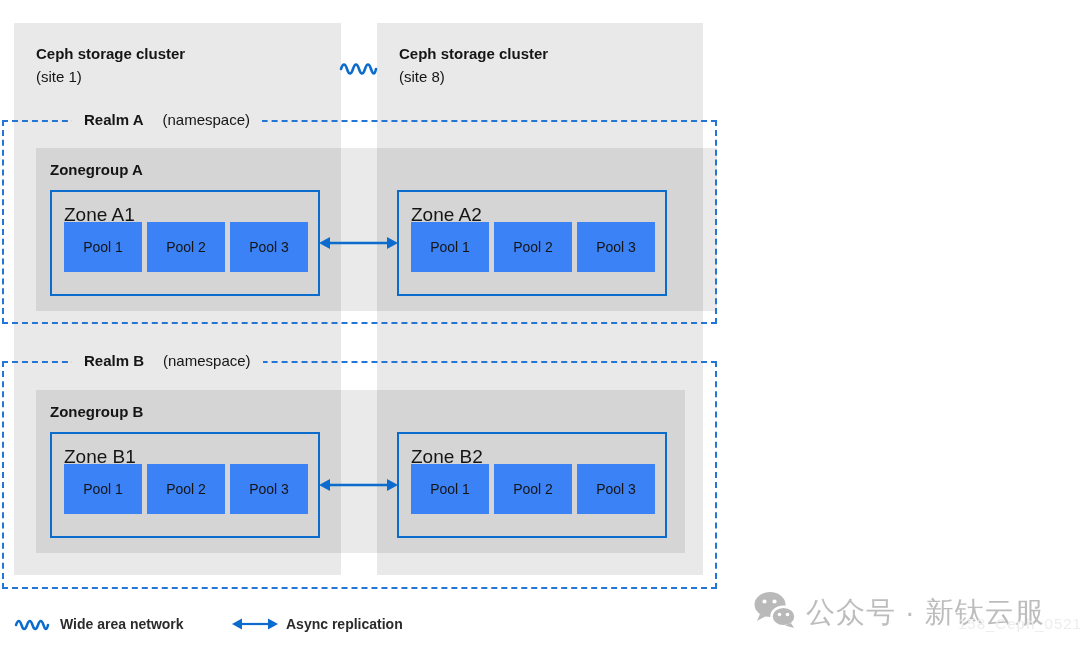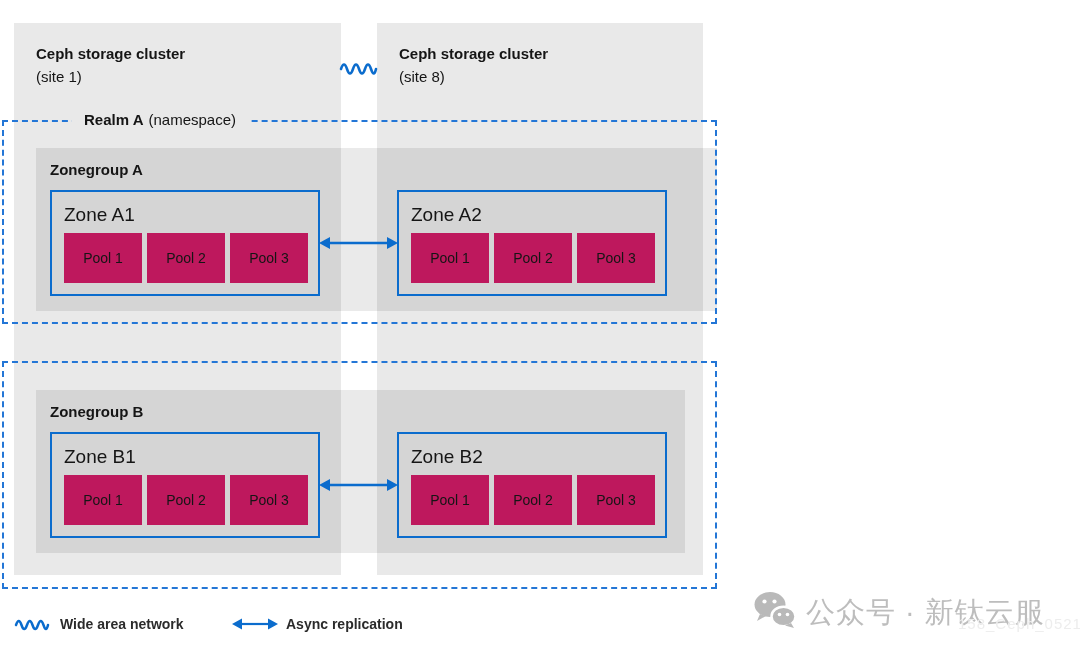--- a/index.html
+++ b/index.html
@@ -19,29 +19,29 @@
   
   .zonegroup{background:rgba(10,10,10,0.085);}
   .zg-label{position:absolute;left:14px;top:13px;font-size:15px;font-weight:700;}
   
   .realm{border:2px dashed #2376d6;box-sizing:border-box;pointer-events:none;}
   .realm-label{
     font-size:15px;line-height:24px;height:24px;
     background:#e9e9e9;padding:0 12px;white-space:nowrap;
   }
   .realm-label .rn{font-weight:700;}
-  .realm-label .rs{font-weight:400;margin-left:5px;}
+  .realm-label .rs{font-weight:400;margin-left:19px;}
   
   .zone{
     box-sizing:border-box;width:270px;height:106px;
     border:2px solid #0b6ccd;
   }
   .zone-label{position:absolute;left:12px;top:12px;font-size:19px;}
   .pool{
-    position:absolute;top:41px;width:78px;height:50px;background:#be185d;
+    position:absolute;top:30px;width:78px;height:50px;background:#3b82f6;
     display:flex;align-items:center;justify-content:center;
     font-size:14px;
   }
   .pool.p1{left:12px}.pool.p2{left:95px}.pool.p3{left:178px}
   
   .legend-label{font-size:14px;font-weight:700;color:#2b2b2b;line-height:17px;}
   
   .wm-text{font-size:29px;color:#bdbdbd;letter-spacing:1px;white-space:nowrap;text-align:right;}
   .wm-faint{font-size:15px;color:#ededed;letter-spacing:1px;white-space:nowrap;}
   svg{display:block;}
@@ -74,20 +74,23 @@
   </div>
   <div class="abs zonegroup" style="left:36px;top:390px;width:649px;height:163px;">
     <div class="zg-label">Zonegroup B</div>
   </div>
 
   <div class="abs realm" style="left:2px;top:120px;width:715px;height:204px;"></div>
   <div class="abs realm" style="left:2px;top:361px;width:715px;height:228px;"></div>
 
   <div class="abs realm-label" style="left:72px;top:108px;">
     <span class="rn">Realm A</span><span class="rs">(namespace)</span>
+  </div>
+  <div class="abs realm-label" style="left:72px;top:349px;">
+    <span class="rn">Realm B</span><span class="rs">(namespace)</span>
   </div>
 
   <div class="abs zone" style="left:50px;top:190px;">
     <div class="zone-label">Zone A1</div>
     <div class="pool p1">Pool 1</div>
     <div class="pool p2">Pool 2</div>
     <div class="pool p3">Pool 3</div>
   </div>
 
   <div class="abs zone" style="left:397px;top:190px;">

